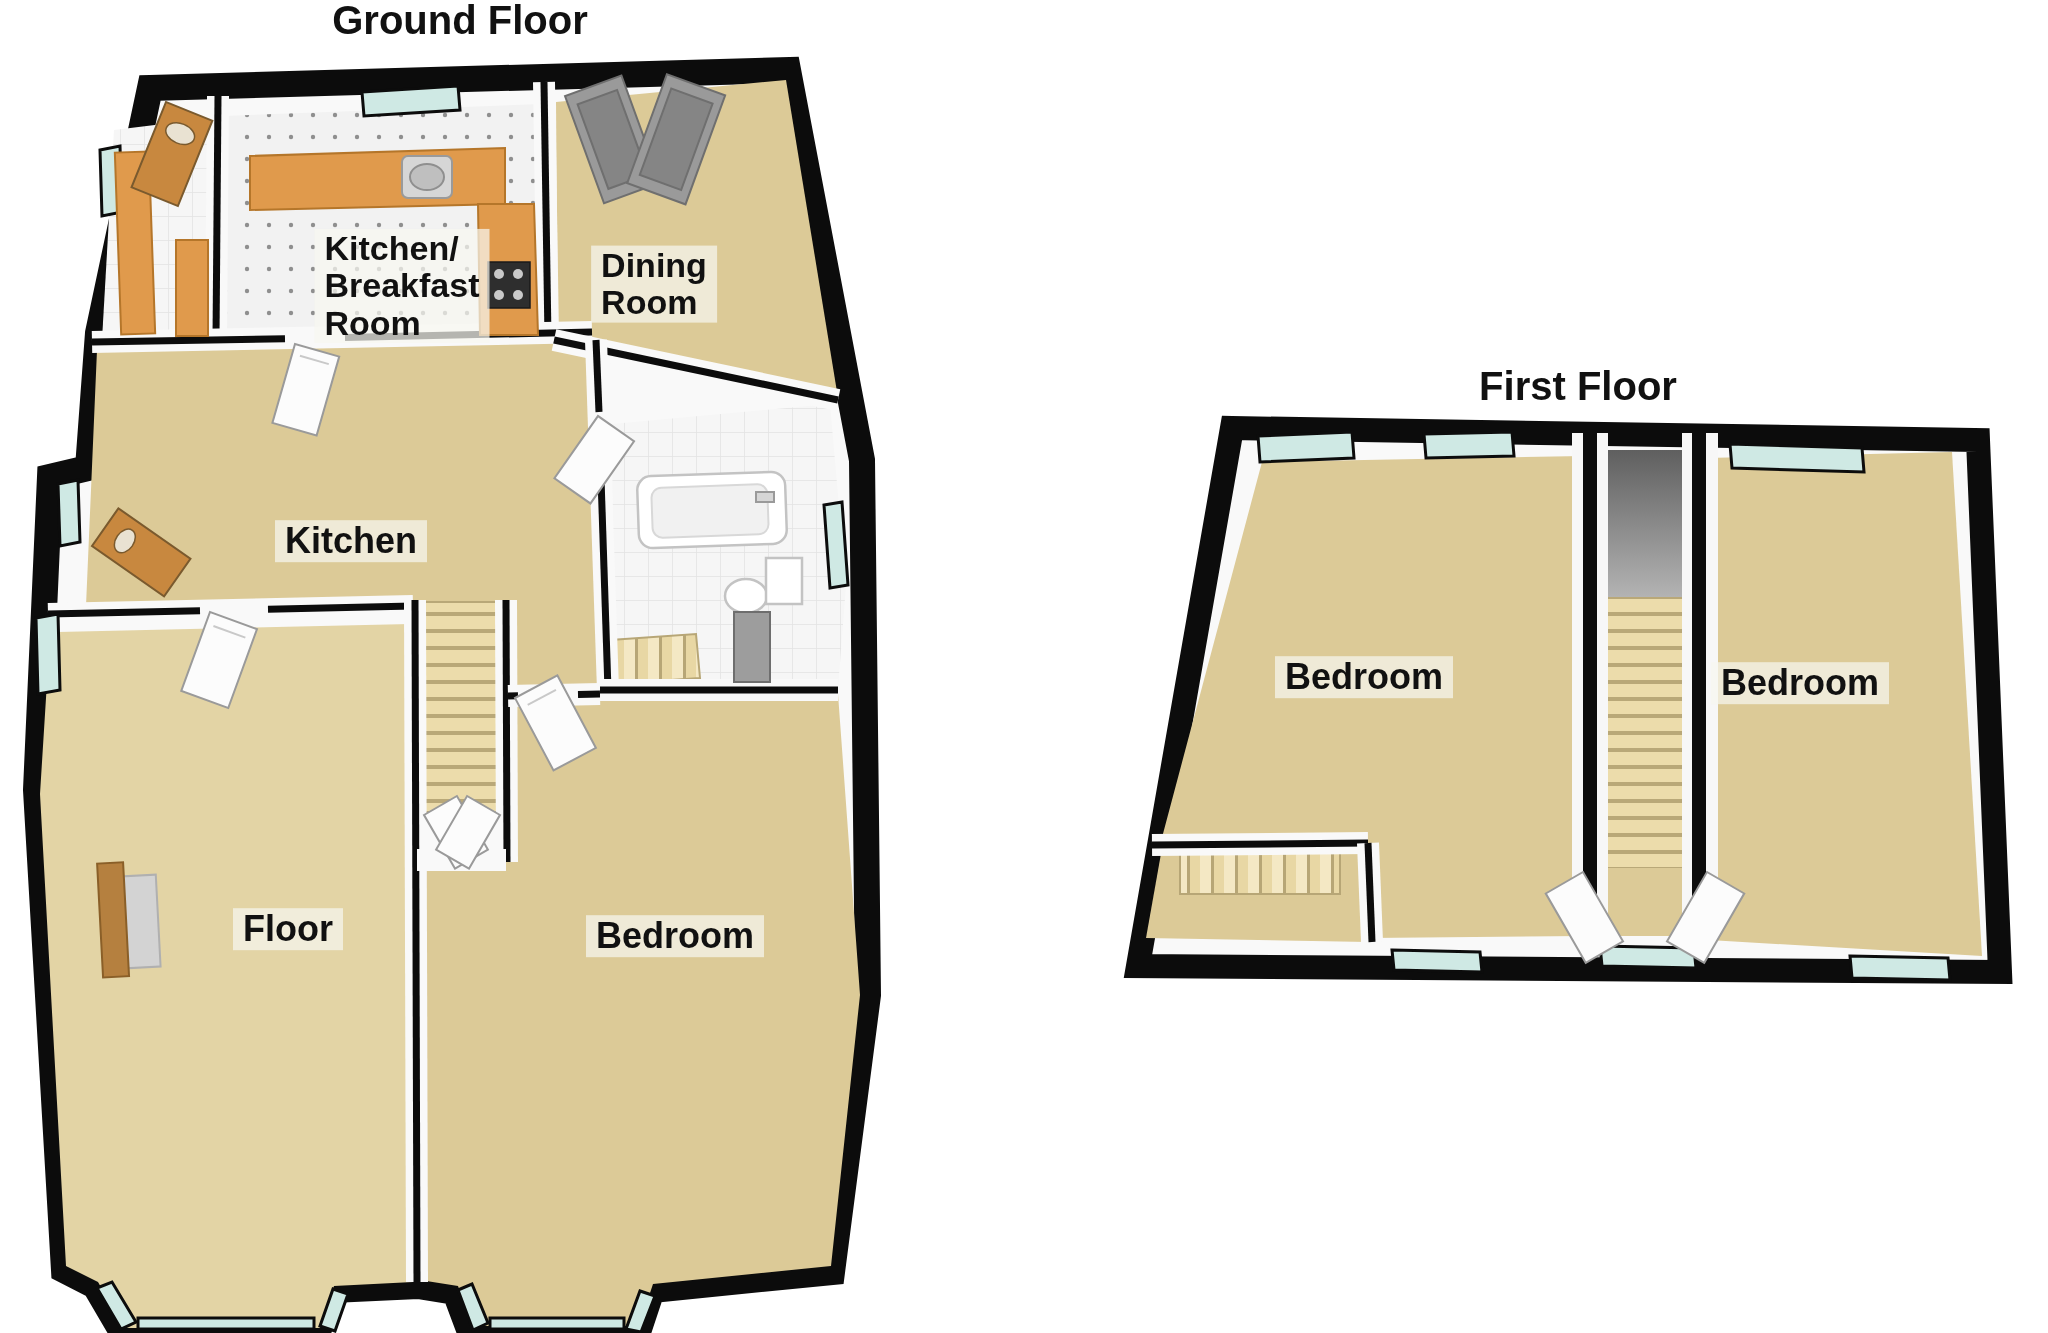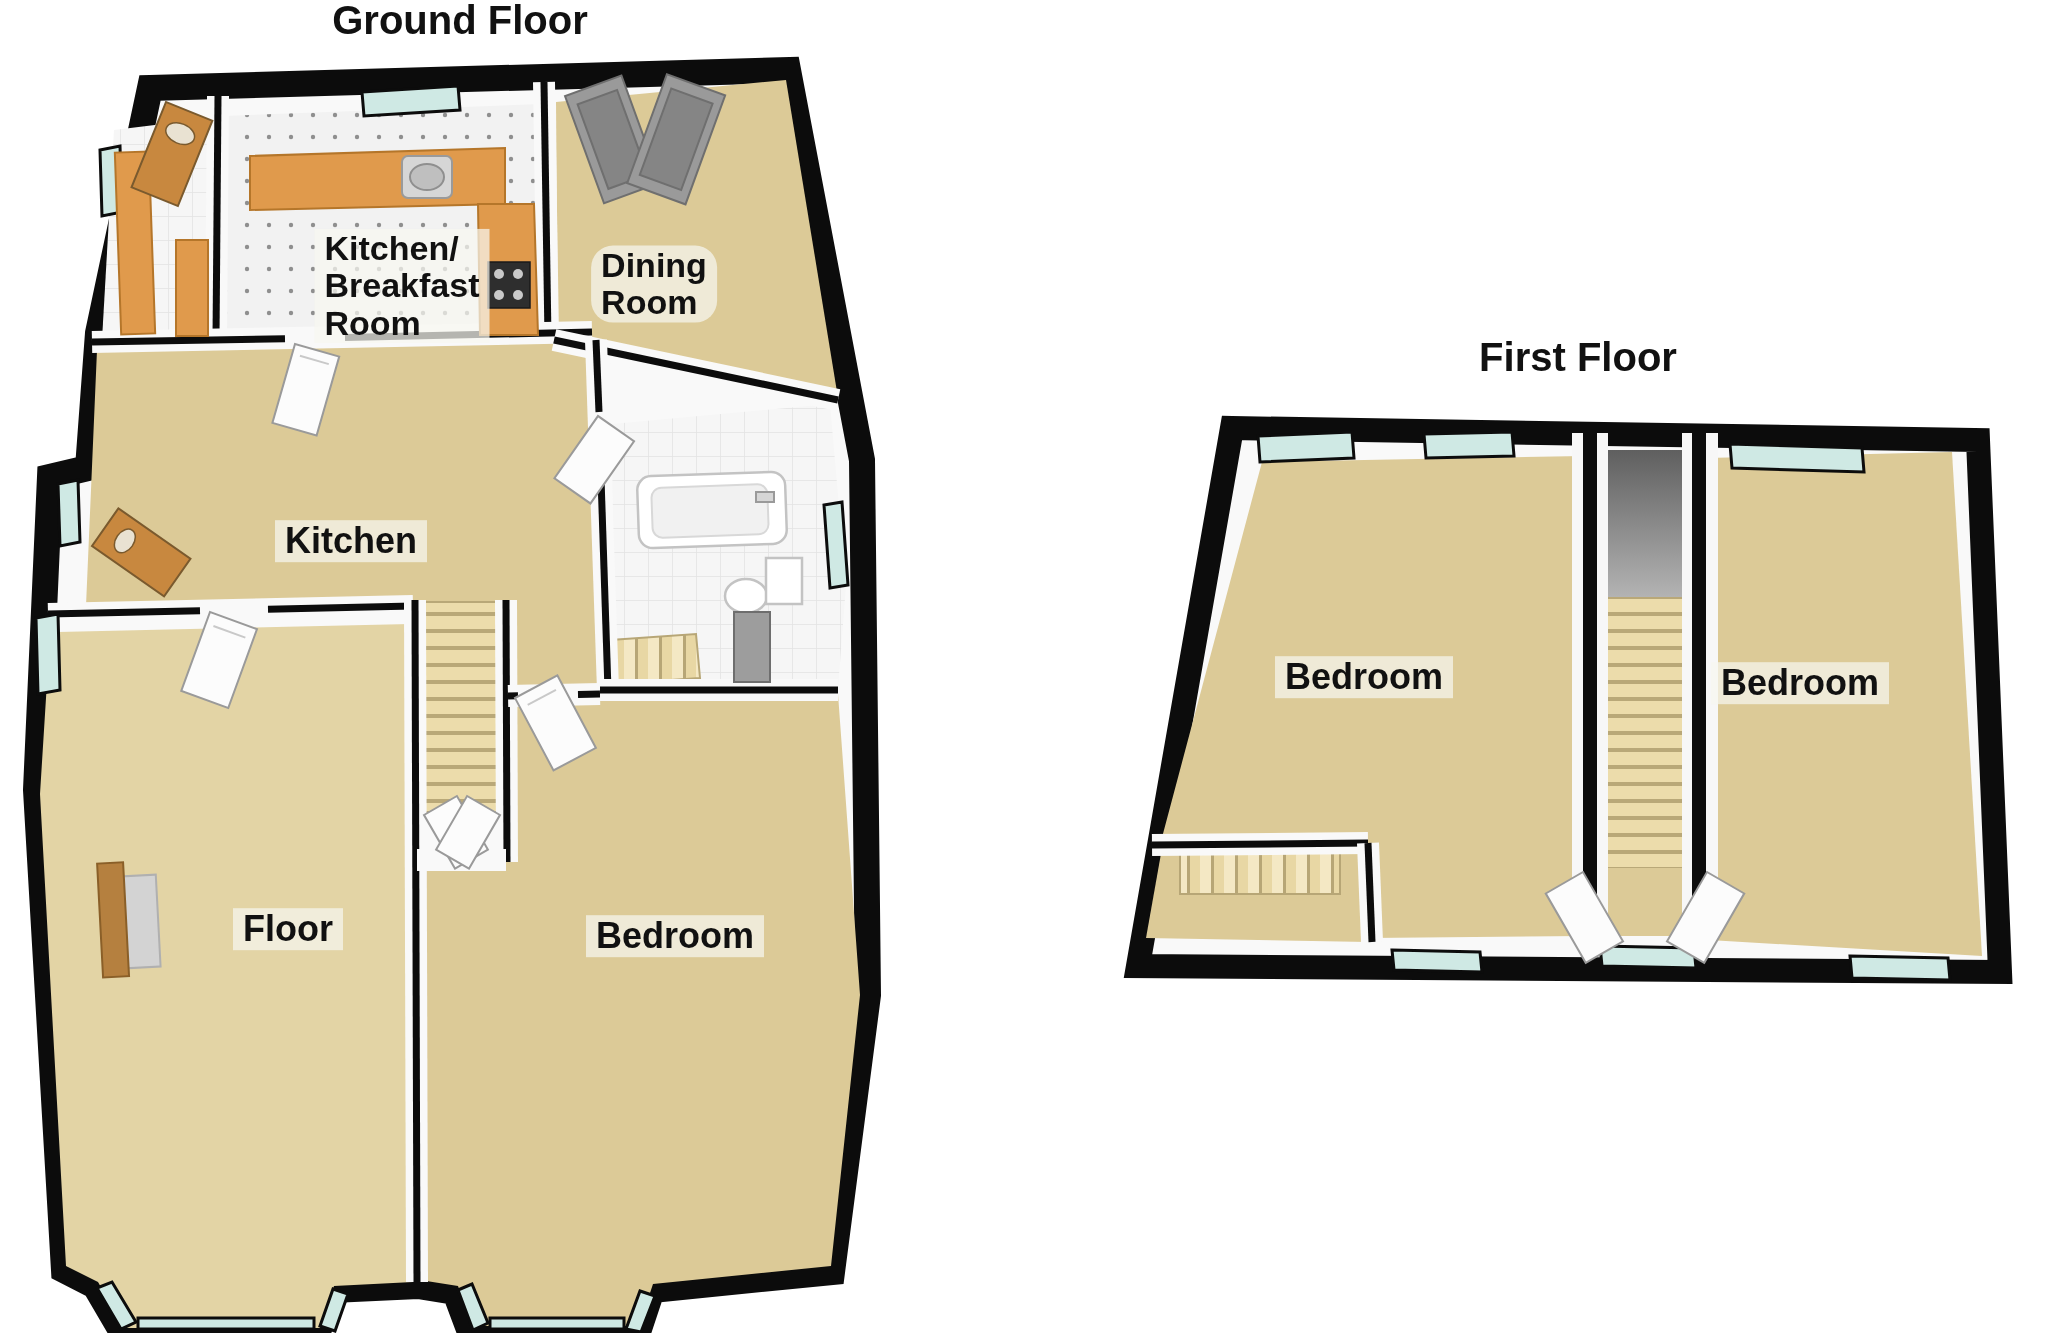--- a/index.html
+++ b/index.html
@@ -244,25 +244,25 @@
           <rect class="whitedoor" x="1540" y="872" width="43" height="80"></rect>
         </g>
         <g transform="rotate(30 1707 872)">
           <rect class="whitedoor" x="1707" y="872" width="43" height="80"></rect>
         </g>
       </g>
     </g>
   </svg>
 
   <div class="title" style="left:460px;top:20px;">Ground Floor</div>
-  <div class="title" style="left:1578px;top:357px;">First Floor</div>
+  <div class="title" style="left:1578px;top:386px;">First Floor</div>
 
   <div class="lbl small" style="left:402px;top:286px;">Kitchen/
 Breakfast
 Room</div>
-  <div class="lbl small" style="left:654px;top:284px;border-radius:22px;">Dining
+  <div class="lbl small" style="left:654px;top:284px;">Dining
 Room</div>
   <div class="lbl" style="left:351px;top:541px;">Kitchen</div>
   <div class="lbl" style="left:288px;top:929px;">Floor</div>
   <div class="lbl" style="left:675px;top:936px;">Bedroom</div>
   <div class="lbl" style="left:1364px;top:677px;">Bedroom</div>
   <div class="lbl" style="left:1800px;top:683px;">Bedroom</div>
 </div>
 
 </body></html>

